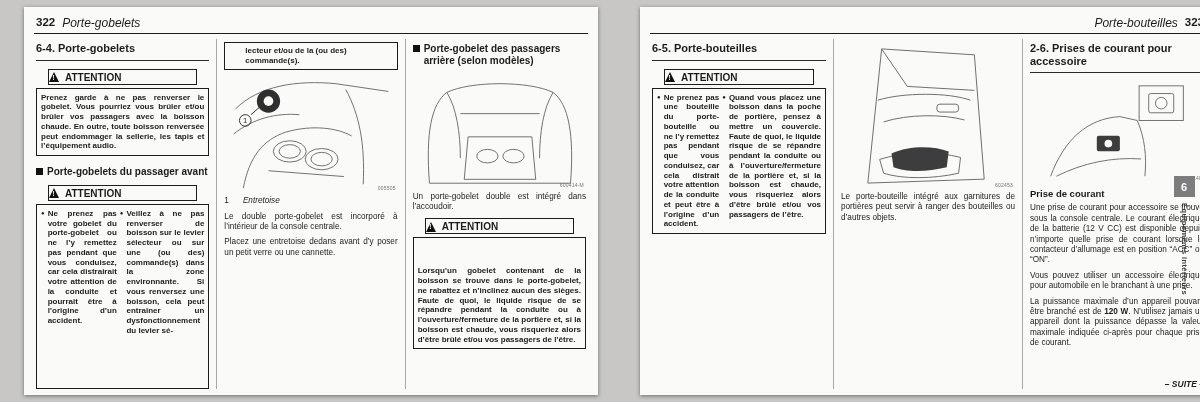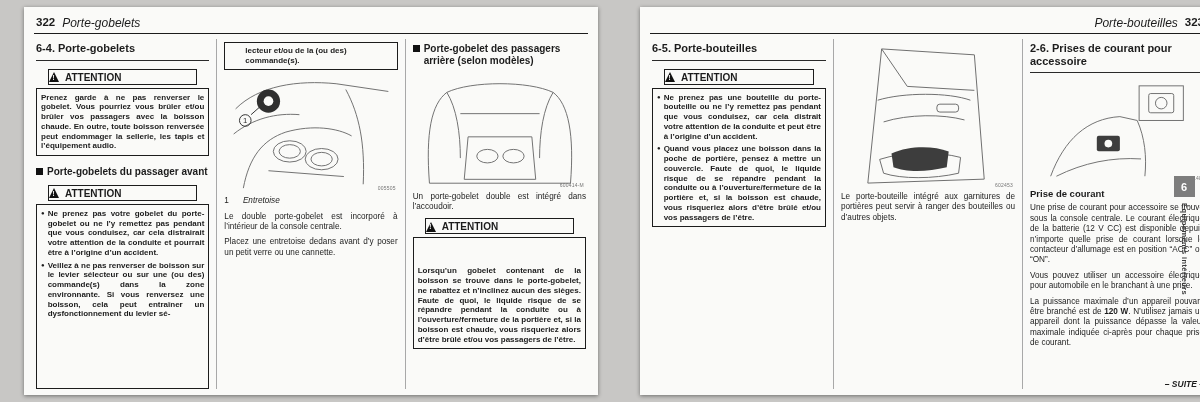--- a/index.html
+++ b/index.html
@@ -52,21 +52,21 @@
     border-left:5.5px solid transparent; border-right:5.5px solid transparent;
     border-bottom:10px solid #111; }
   .tri::after { content:"!"; position:absolute; top:2.5px; left:-1.5px;
     color:#fff; font-size:6.5px; font-weight:bold; line-height:1; }
 
   .att-box {
     border:1.3px solid #1c1c1c; padding:4px 4px;
     font-weight:bold; font-size:8px; line-height:1.22; text-align:justify; flex:none;
   }
   .att-box.fill { flex:1; }
-  ul.att-list { list-style:none; display:flex; flex-direction:column; gap:3px; }
+  ul.att-list { list-style:none; display:flex; flex-direction:row; gap:3px; }
   ul.att-list li { display:flex; gap:3px; }
   .blt { font-size:6px; line-height:1.6; flex:none; }
 
   .carry-box {
     border:1.3px solid #1c1c1c; padding:3px 20px; margin:1px 0 4px;
     font-weight:bold; font-size:8px; line-height:1.22; flex:none;
   }
 
   p.body { font-size:8.2px; line-height:1.27; text-align:justify; margin-bottom:5px; flex:none; }
   .sub-bold { font-size:9.5px; font-weight:bold; margin:3px 0 4px; flex:none; }

